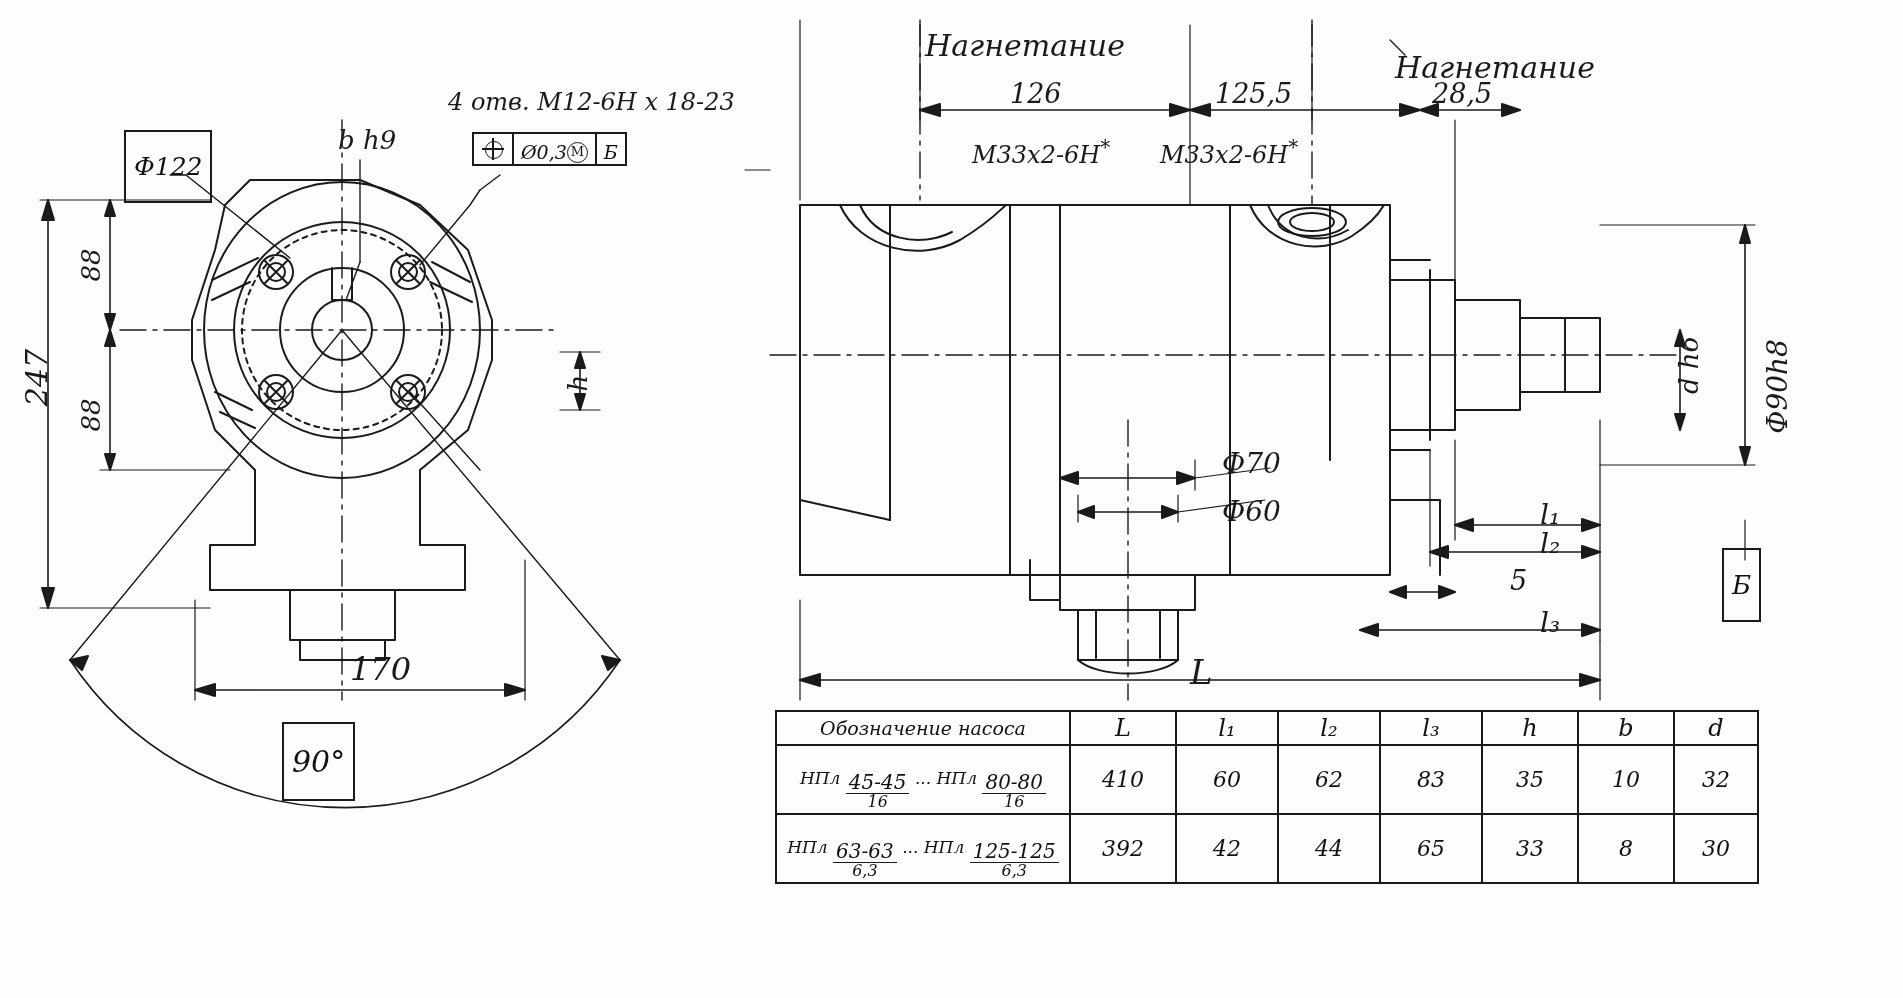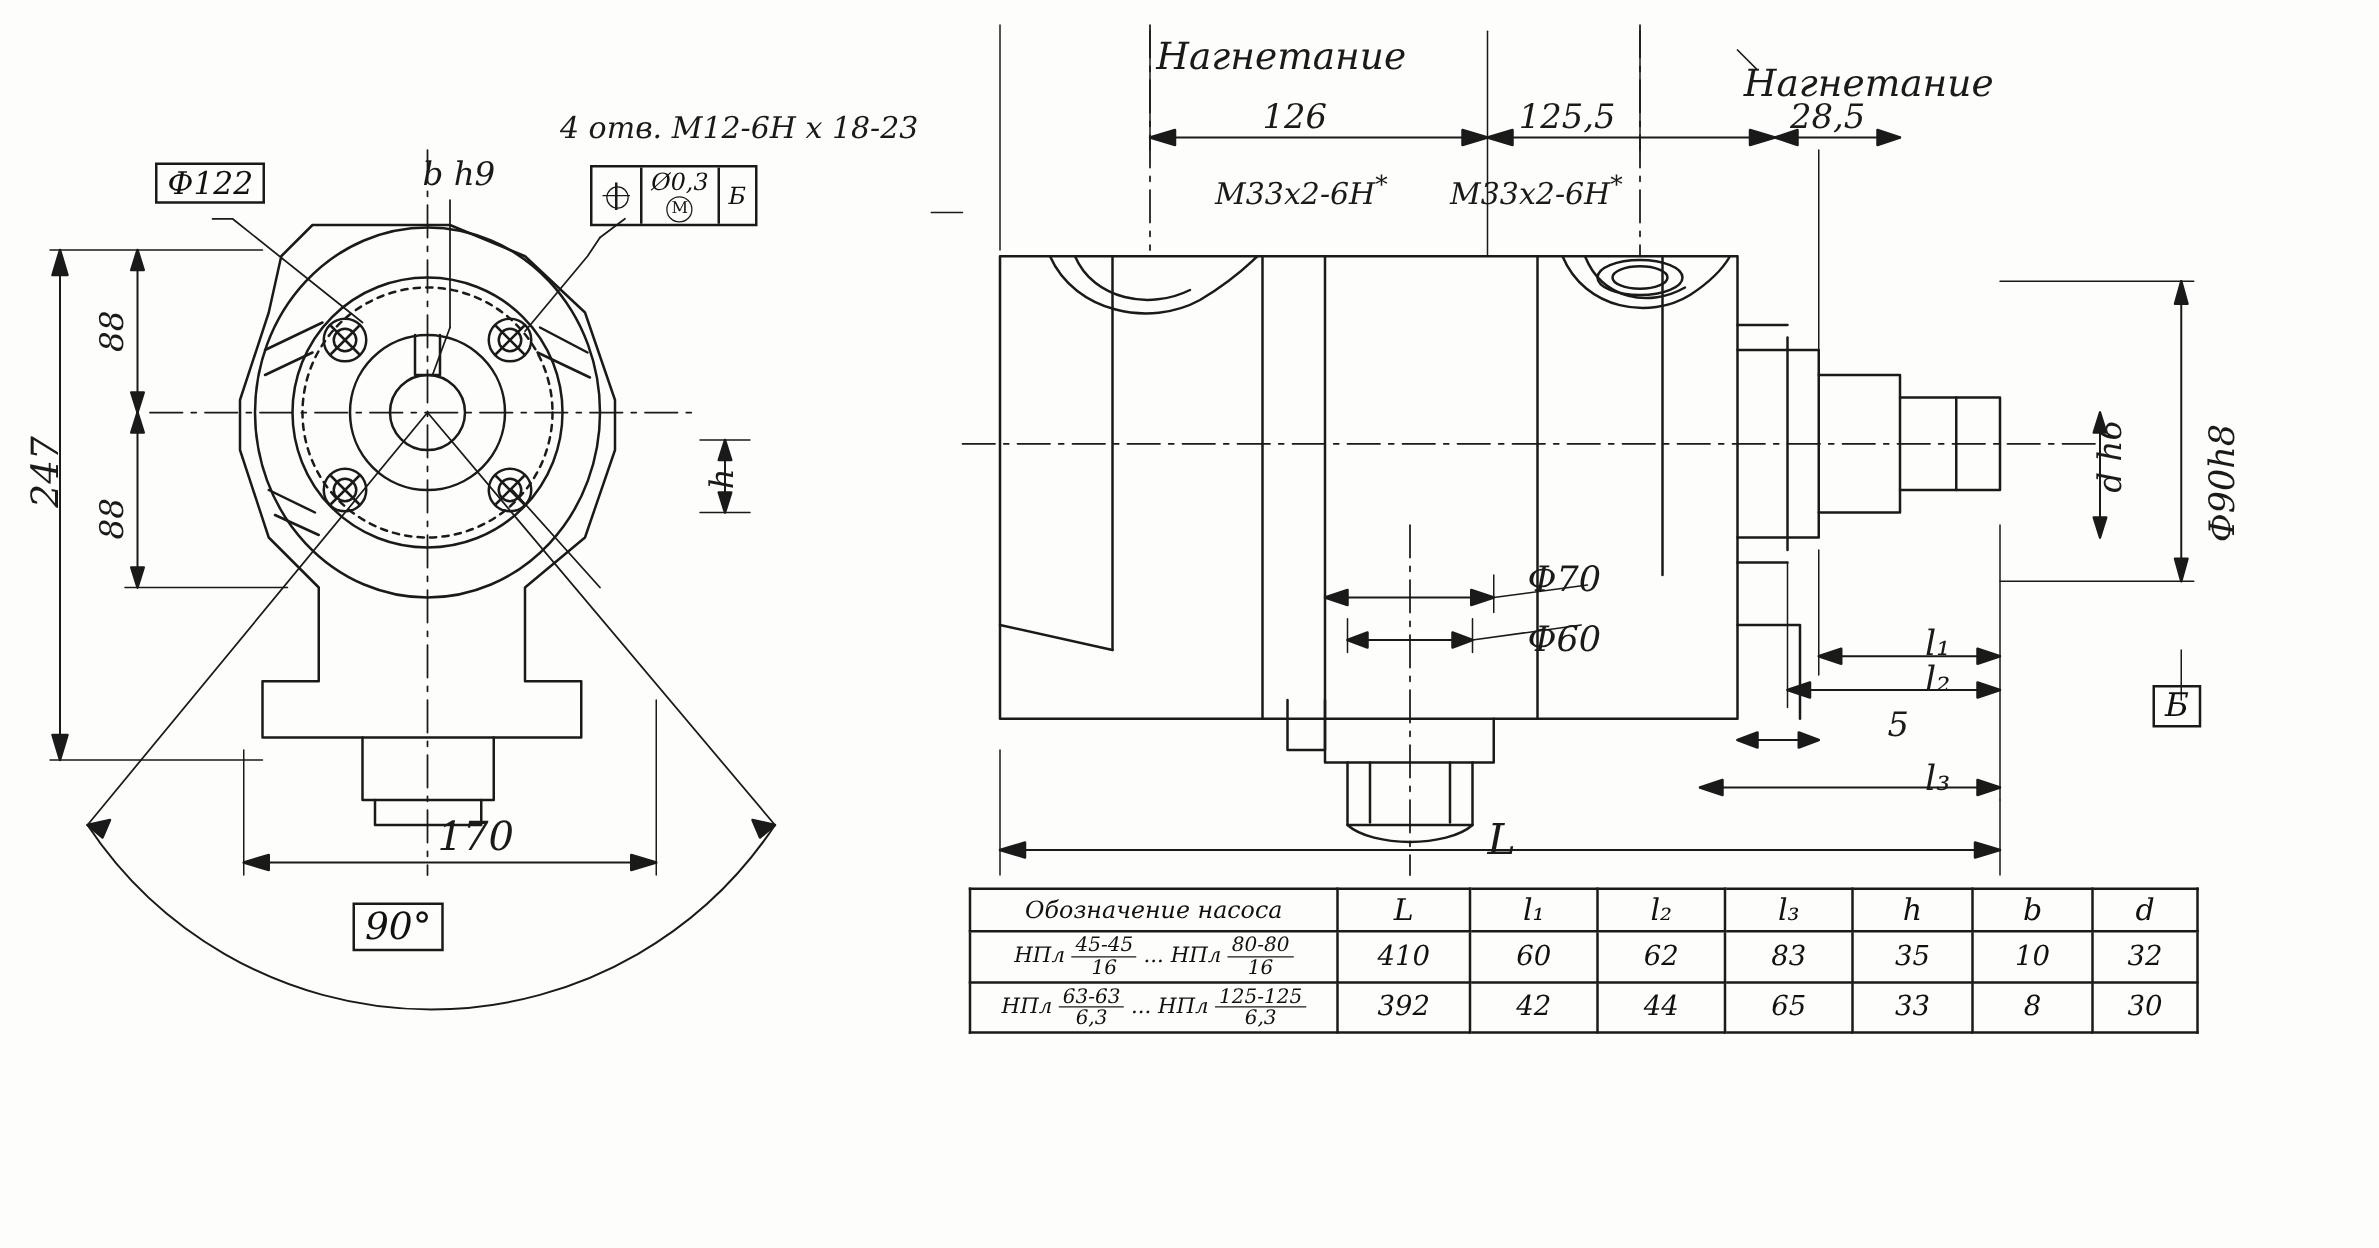--- a/index.html
+++ b/index.html
@@ -1,33 +1,33 @@
 <!DOCTYPE html>
 <html><head>
 <meta charset="utf-8">
 <style>
   html,body{margin:0;padding:0;background:#fff;}
   body{width:1903px;height:998px;overflow:hidden;font-family:"DejaVu Sans",sans-serif;color:#111;}
   #root{position:relative;width:1903px;height:998px;background:#fdfdfb;}
   .lbl{position:absolute;white-space:nowrap;font-family:"DejaVu Serif",serif;font-style:italic;color:#1a1a1a;}
-  .boxed{position:absolute;border:2px solid #1a1a1a;padding:0 8px;white-space:nowrap;
+  .boxed{position:absolute;border:2px solid #1a1a1a;padding:20px 8px;white-space:nowrap;
          font-family:"DejaVu Serif",serif;font-style:italic;background:transparent;}
   svg{position:absolute;left:0;top:0;}
   .tbl{position:absolute;border-collapse:collapse;font-family:"DejaVu Serif",serif;font-style:italic;}
   .tbl td,.tbl th{border:2px solid #1a1a1a;padding:2px 6px;text-align:center;font-weight:normal;}
   .tbl .hd{font-size:19px;}
   .tbl .cellnum{font-size:22px;}
   .frac{display:inline-block;text-align:center;vertical-align:middle;line-height:1.05;}
-  .frac .n{display:block;border-bottom:1.6px solid #1a1a1a;padding:0 3px;font-size:16px;}
+  .frac .n{display:block;border-bottom:1.6px solid #1a1a1a;padding:0 3px;font-size:20px;margin-top:24px;}
   .frac .d{display:block;padding:0 3px;font-size:16px;}
   .pumpcell{font-size:17px;text-align:left;padding-left:8px;white-space:nowrap;}
   .note{position:absolute;font-family:"DejaVu Serif",serif;font-style:italic;font-size:19px;line-height:1.15;white-space:pre-line;}
   .tolbox{position:absolute;border:2px solid #1a1a1a;display:flex;align-items:stretch;
           font-family:"DejaVu Serif",serif;font-style:italic;background:transparent;}
-  .tolbox > div{border-right:2px solid #1a1a1a;display:flex;align-items:center;justify-content:center;padding:1px 7px;font-size:19px;flex-direction:column;}
+  .tolbox > div{border-right:2px solid #1a1a1a;display:flex;align-items:flex-end;justify-content:center;padding:1px 7px;font-size:19px;}
   .tolbox > div:last-child{border-right:none;}
   .cross-icon{width:26px;height:26px;position:relative;}
   .cross-icon:before,.cross-icon:after{content:"";position:absolute;background:#1a1a1a;}
   .cross-icon:before{left:50%;top:2px;width:1.6px;height:22px;margin-left:-0.8px;}
   .cross-icon:after{top:50%;left:2px;height:1.6px;width:22px;margin-top:-0.8px;}
   .circ{position:absolute;left:50%;top:50%;width:16px;height:16px;margin:-8px 0 0 -8px;border:1.6px solid #1a1a1a;border-radius:50%;}
   .mcirc{display:inline-block;width:19px;height:19px;line-height:17px;border:1.6px solid #1a1a1a;border-radius:50%;text-align:center;font-size:13px;font-style:normal;}
 </style>
 </head>
 <body>

